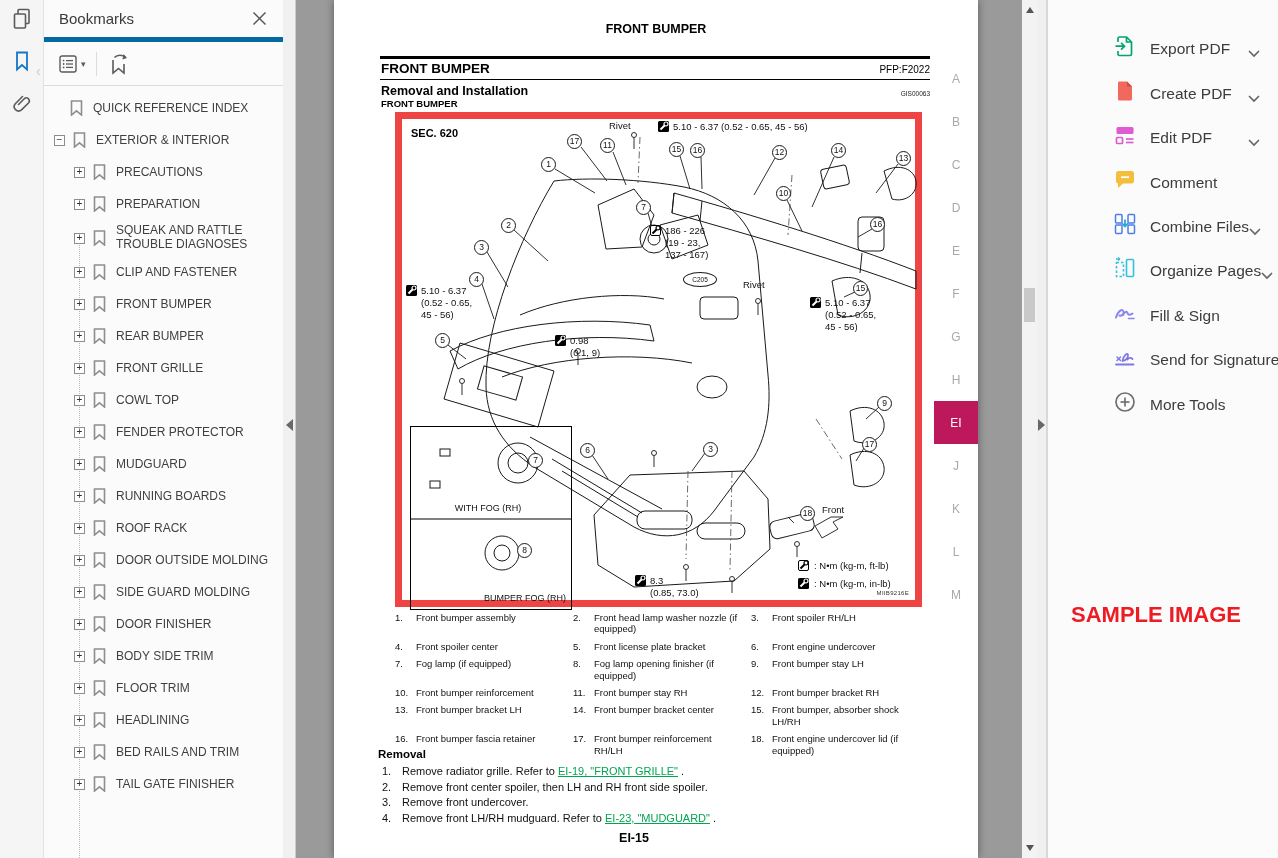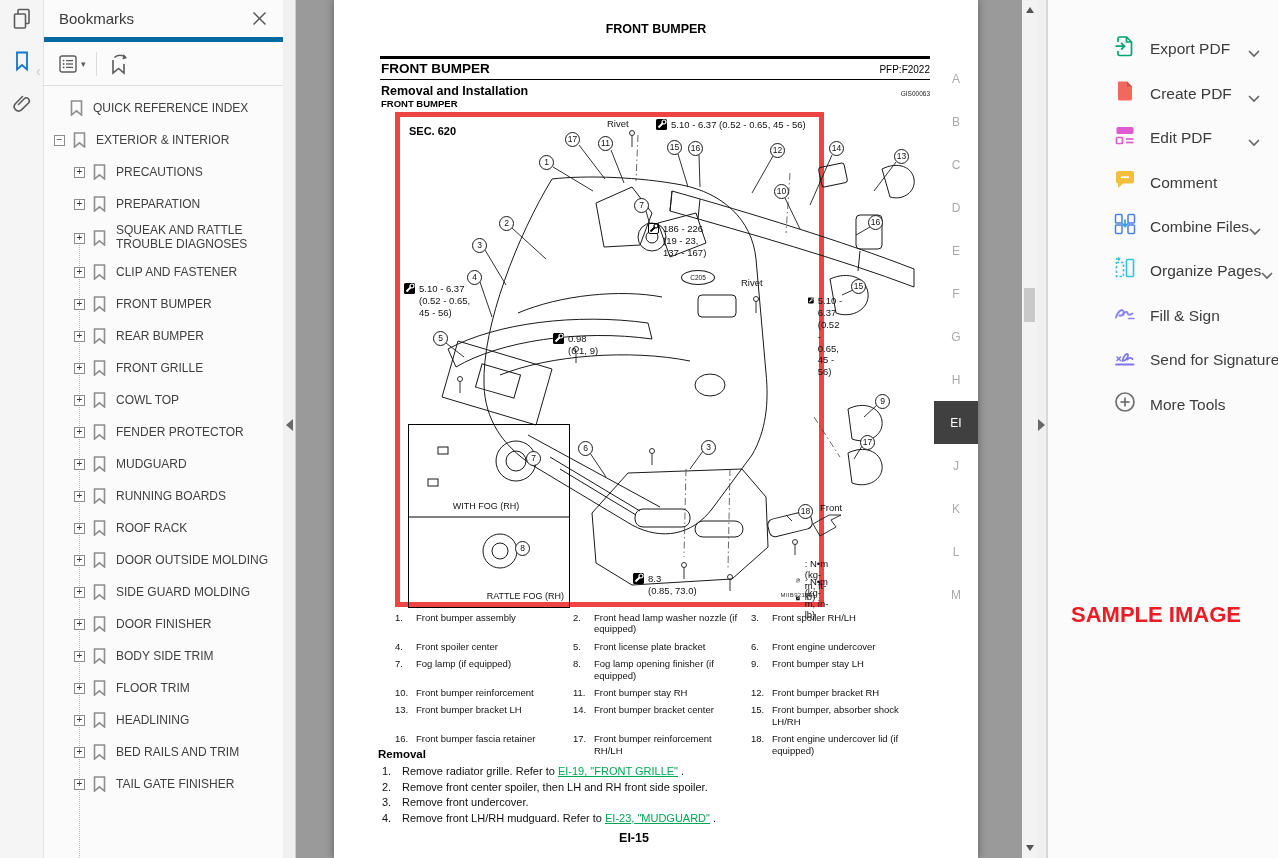--- a/index.html
+++ b/index.html
@@ -44,21 +44,21 @@
   .run-title { position:absolute; left:0; right:0; top:22px; text-align:center; font-size:12.5px; font-weight:bold; color:#000; }
   .rule-thick { position:absolute; left:46px; right:48px; top:56px; height:3px; background:#000; }
   .rule-thin { position:absolute; left:46px; right:48px; top:79px; height:1px; background:#000; }
   .sec-head { position:absolute; left:47px; top:61px; font-size:13.5px; font-weight:bold; }
   .pfp { position:absolute; right:48px; top:64px; font-size:10px; }
   .sub-head { position:absolute; left:47px; top:84px; font-size:12.5px; font-weight:bold; }
   .doc-code { position:absolute; right:48px; top:90px; font-size:6.5px; color:#222; }
   .subsub-head { position:absolute; left:47px; top:98px; font-size:9.5px; font-weight:bold; }
 
   
-  .fig-box { position:absolute; left:61px; top:112px; width:429px; height:495px; border:5px solid #ef4444; }
+  .fig-box { position:absolute; left:61px; top:112px; width:527px; height:495px; border:7px solid #ef4444; }
   .fig-box svg.art { position:absolute; left:0; top:0; }
   .sec-label { position:absolute; left:9px; top:8px; font-size:11px; font-weight:bold; }
   .flabel { position:absolute; font-size:9.5px; color:#111; white-space:nowrap; }
   .tq { position:absolute; display:flex; gap:4px; align-items:flex-start; }
   .tq-t { font-size:9.5px; line-height:1.25; white-space:pre-line; color:#111; }
   .c205 { position:absolute; left:281px; top:153px; width:34px; height:15px; border:1px solid #1a1a1a; border-radius:50%; font-size:6.5px; line-height:13px; text-align:center; color:#111; }
   .inset-label { position:absolute; left:8px; width:156px; text-align:right; font-size:9px; color:#111; }
   .legend-row { position:absolute; display:flex; gap:5px; align-items:center; }
   .legend-t { font-size:9.5px; color:#111; }
   .figcode { position:absolute; right:6px; bottom:4px; font-size:6px; color:#333; letter-spacing:.3px; }
@@ -74,21 +74,21 @@
   .removal { position:absolute; left:44px; top:748px; width:560px; }
   .rm-head { font-size:11.5px; font-weight:bold; margin-bottom:4px; }
   .step { display:flex; font-size:11px; line-height:1.42; color:#111; }
   .sn { flex:none; width:24px; padding-left:4px; }
   .glink { color:#00a651; text-decoration:underline; cursor:pointer; }
   .page-label { position:absolute; left:0; right:44px; top:831px; text-align:center; font-size:12.5px; font-weight:bold; }
 
   
   .tabs { position:absolute; right:0; top:57px; width:44px; }
   .tab { height:43px; display:flex; align-items:center; justify-content:center; font-size:12px; color:#a9a9a9; }
-  .tab.active { background:#404040; color:#fff; }
+  .tab.active { background:#be185d; color:#fff; }
 
   
   .scrollbar { position:absolute; left:1022px; top:0; width:15px; height:858px; background:#f3f3f3; }
   .sb-up { position:absolute; left:3.5px; top:7px; width:0; height:0; border-left:4px solid transparent; border-right:4px solid transparent; border-bottom:6px solid #555; cursor:pointer; }
   .sb-down { position:absolute; left:3.5px; bottom:7px; width:0; height:0; border-left:4px solid transparent; border-right:4px solid transparent; border-top:6px solid #555; cursor:pointer; }
   .sb-thumb { position:absolute; left:2px; top:288px; width:11px; height:34px; background:#c9c9c9; cursor:pointer; }
 
   
   .tools { position:absolute; left:1047px; top:0; width:231px; height:858px; background:#fbfbfb; border-left:1px solid #d9d9d9; padding-top:14px; }
   .tool { display:flex; align-items:flex-end; height:44.4px; padding-left:18px; padding-right:18px; cursor:pointer;margin-left:47px; }
@@ -528,21 +528,21 @@
           <svg width="11" height="11" viewBox="0 0 11 11">
               <rect width="11" height="11" rx="1.5" fill="#000"></rect>
               <path d="M2.5 8.5 L8.5 2.5" stroke="#fff" stroke-width="2"></path>
               <circle cx="8" cy="3" r="2" fill="#000" stroke="#fff" stroke-width="1.2"></circle>
             </svg>
           <span class="tq-t">8.3
 (0.85, 73.0)</span>
         </div>
 
         <div class="inset-label" style="top:384px;text-align:center;">WITH FOG (RH)</div>
-        <div class="inset-label" style="top:474px;">RATTLE FOG (RH)</div>
+        <div class="inset-label" style="top:474px;">BUMPER FOG (RH)</div>
 
         <div class="legend-row" style="left:396px; top:441px;">
           <svg width="11" height="11" viewBox="0 0 11 11">
               <rect x="0.5" y="0.5" width="10" height="10" rx="1.5" fill="#fff" stroke="#000"></rect>
               <path d="M2.5 8.5 L8.5 2.5" stroke="#000" stroke-width="2"></path>
               <circle cx="8" cy="3" r="2" fill="#fff" stroke="#000" stroke-width="1.2"></circle>
             </svg>
           <span class="legend-t">: N•m (kg-m, ft-lb)</span>
         </div>
         <div class="legend-row" style="left:396px; top:459px;">

